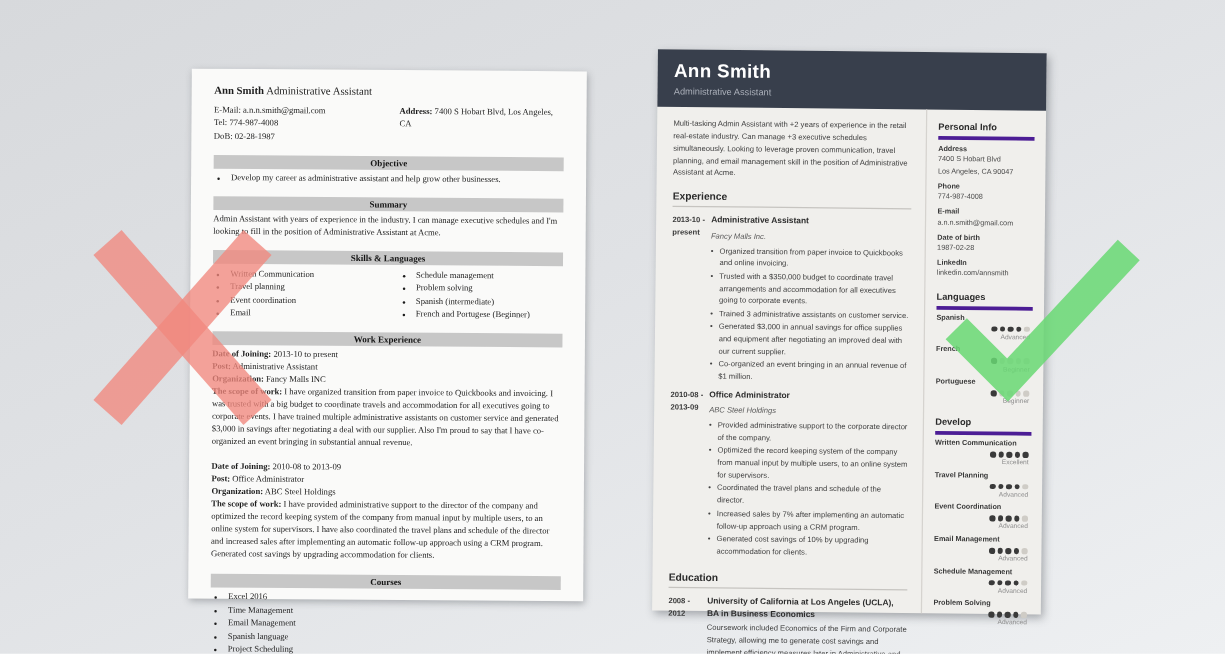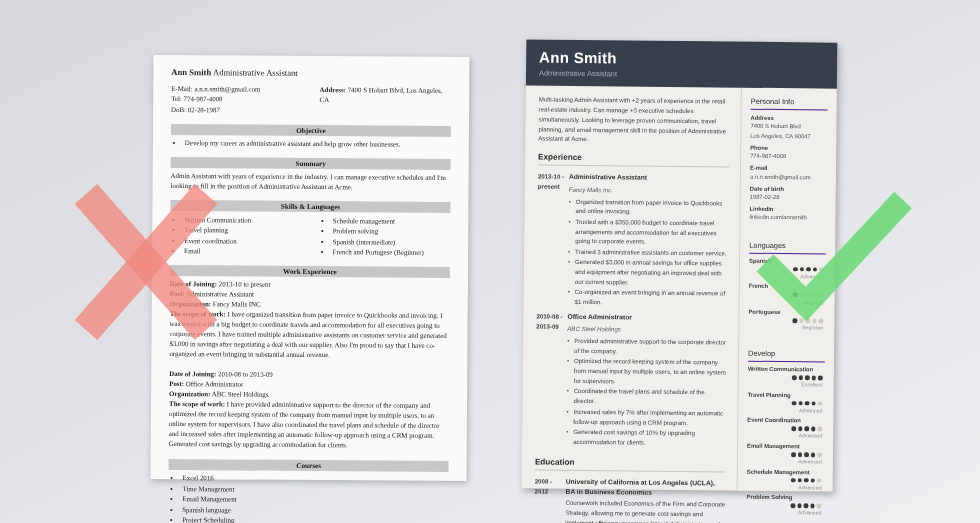--- a/index.html
+++ b/index.html
@@ -42,23 +42,23 @@
     padding-bottom:3px;margin:9px 0 6px 0;}
   .rp-row{display:flex;font-size:6.1px;margin-bottom:3px;}
   .rp-dates{width:31px;flex-shrink:0;font-weight:bold;color:#3a3a3a;line-height:1.65;}
   .rp-content{flex:1;line-height:1.62;}
   .rp-role{font-weight:bold;font-size:6.7px;color:#2c2c2c;}
   .rp-company{font-style:italic;color:#5a5a5a;margin:1.5px 0 2px 0;}
   ul.rp-bullets{list-style:none;margin:0 0 2px 0;padding:0;color:#424242;}
   ul.rp-bullets li{position:relative;padding-left:7px;margin-bottom:.5px;}
   ul.rp-bullets li::before{content:"•";position:absolute;left:0;}
   
-  .side-h{font-size:7.4px;font-weight:normal;color:#2a2a2a;border-bottom:1px solid #4c1d95;
+  .side-h{font-size:7.4px;font-weight:bold;color:#2a2a2a;border-bottom:3px solid #4c1d95;
     padding-bottom:3px;margin:0 0 4px 0;}
-  .side-h.mt{margin-top:19px;}
+  .side-h.mt{margin-top:9px;}
   .side-label{font-size:5.8px;font-weight:bold;color:#383838;margin-top:4.5px;}
   .side-val{font-size:5.8px;color:#4c4c4c;margin-top:1.5px;line-height:1.45;}
   .side-skill{margin-bottom:4.5px;}
   .side-skill-name{font-size:5.8px;font-weight:bold;color:#383838;}
   .dots{display:flex;justify-content:flex-end;gap:2px;margin-top:3px;padding-right:2px;}
   .dot{width:4.6px;height:4.6px;border-radius:50%;background:#cfccc6;}
   .dot.filled{background:#3a3a3a;}
   .dot-label{text-align:right;font-size:5.3px;color:#8d8d8d;margin-top:1.5px;padding-right:2px;}
 
   

